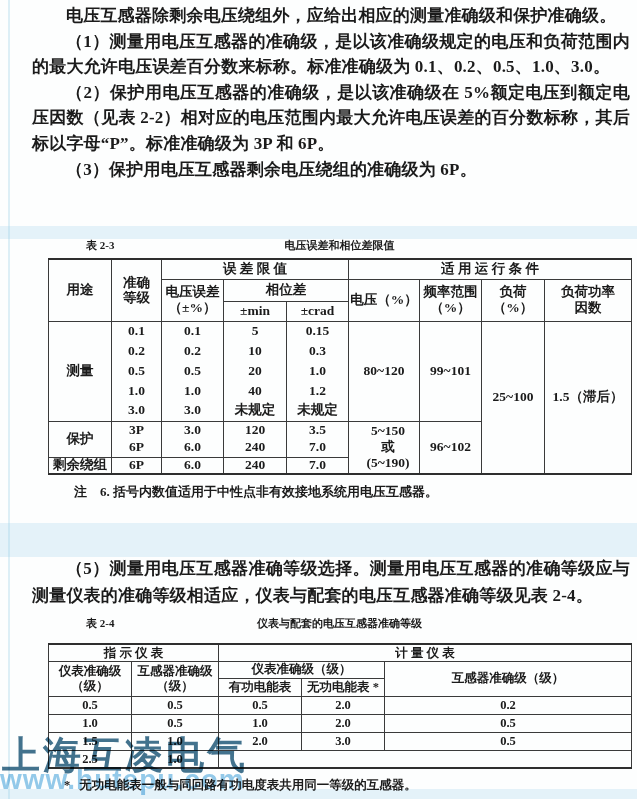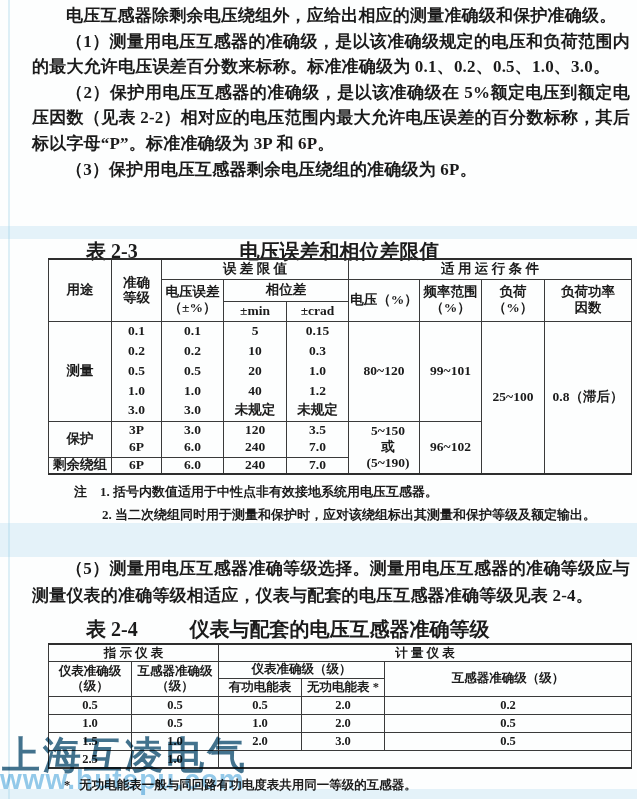--- a/index.html
+++ b/index.html
@@ -13,21 +13,21 @@
   
   .band { position:absolute; left:0; width:637px; background:#e4f2f9; z-index:0; }
   .band.b1 { top:226px; height:13px; }
   .band.b2 { top:523px; height:34px; }
   .band.b3 { top:789px; height:10px; }
   .edge-line { position:absolute; left:8px; top:0; width:2px; height:799px; background:rgba(150,205,230,0.30); z-index:0; }
 
   .para-block { position:absolute; left:32px; width:598px; top:3px; z-index:1; }
   .bp { margin:0; text-indent:2em; font-size:17px; line-height:25.6px; text-align:justify; letter-spacing:0.2px; }
 
-  .tbl-title { position:absolute; left:48px; width:583px; height:18px; font-size:20px; font-weight:700; z-index:1; }
+  .tbl-title { position:absolute; left:48px; width:583px; height:18px; font-size:11px; font-weight:700; z-index:1; }
   .tbl-title .lbl { position:absolute; left:38px; top:0; }
   .tbl-title .ttl { display:block; text-align:center; }
 
   table { border-collapse:collapse; table-layout:fixed; position:absolute; left:48px; width:583px; z-index:1; background:transparent; }
   td { padding:0 1px; text-align:center; vertical-align:middle; overflow:hidden; }
 
   
   .t23 { top:258px; font-size:13.5px; border-top:2px solid #2e2e2e; border-bottom:2px solid #2e2e2e; border-left:1px solid #3a3a3a; border-right:1px solid #3a3a3a; }
   .t23 thead td { border:1px solid #3a3a3a; line-height:1.15; }
   .t23 tbody td { border-left:1px solid #3a3a3a; border-right:1px solid #3a3a3a; border-top:0; border-bottom:0; line-height:1.1; }
@@ -127,21 +127,21 @@
     <tbody>
       <tr class="rm">
         <td rowspan="5">测量</td>
         <td>0.1</td>
         <td>0.1</td>
         <td>5</td>
         <td>0.15</td>
         <td rowspan="5">80~120</td>
         <td rowspan="5">99~101</td>
         <td rowspan="8">25~100</td>
-        <td rowspan="8">0.8（滞后）</td>
+        <td rowspan="8">1.5（滞后）</td>
       </tr>
       <tr class="rm">
         <td>0.2</td>
         <td>0.2</td>
         <td>10</td>
         <td>0.3</td>
       </tr>
       <tr class="rm">
         <td>0.5</td>
         <td>0.5</td>
@@ -184,24 +184,21 @@
         <td>6P</td>
         <td>6.0</td>
         <td>240</td>
         <td>7.0</td>
       </tr>
     </tbody>
   </table>
 
   <div class="notes">
     <div>
-      <span class="n1label">注</span><span>1. 括号内数值适用于中性点非有效接地系统用电压互感器。</span>
-    </div>
-    <div class="nline2">
-      <span>2. 当二次绕组同时用于测量和保护时，应对该绕组标出其测量和保护等级及额定输出。</span>
+      <span class="n1label">注</span><span>6. 括号内数值适用于中性点非有效接地系统用电压互感器。</span>
     </div>
   </div>
 
   <div class="para5-block">
     <p class="bp">（5）测量用电压互感器准确等级选择。测量用电压互感器的准确等级应与测量仪表的准确等级相适应，仪表与配套的电压互感器准确等级见表 2-4。</p>
   </div>
 
   <div class="tbl-title" style="top:616px;">
     <span class="lbl">表 2-4</span>
     <span class="ttl">仪表与配套的电压互感器准确等级</span>

